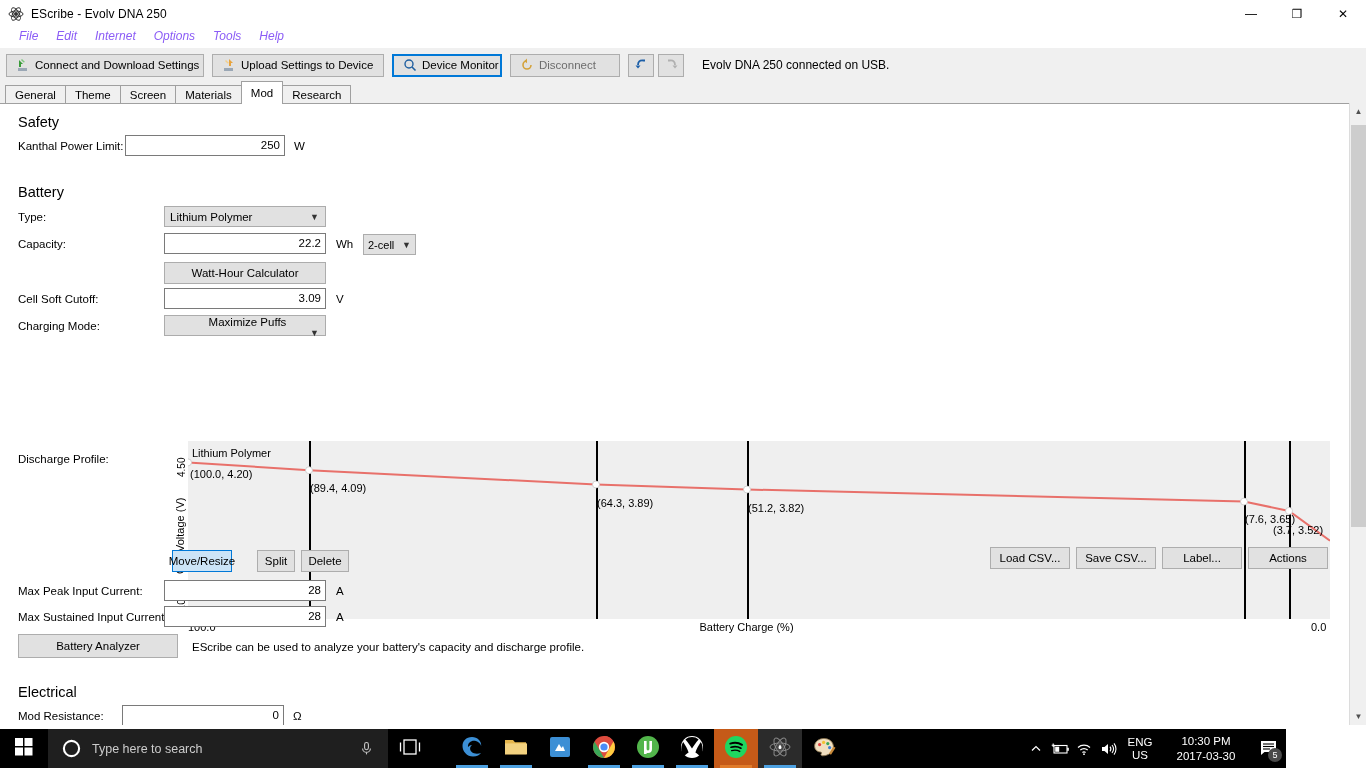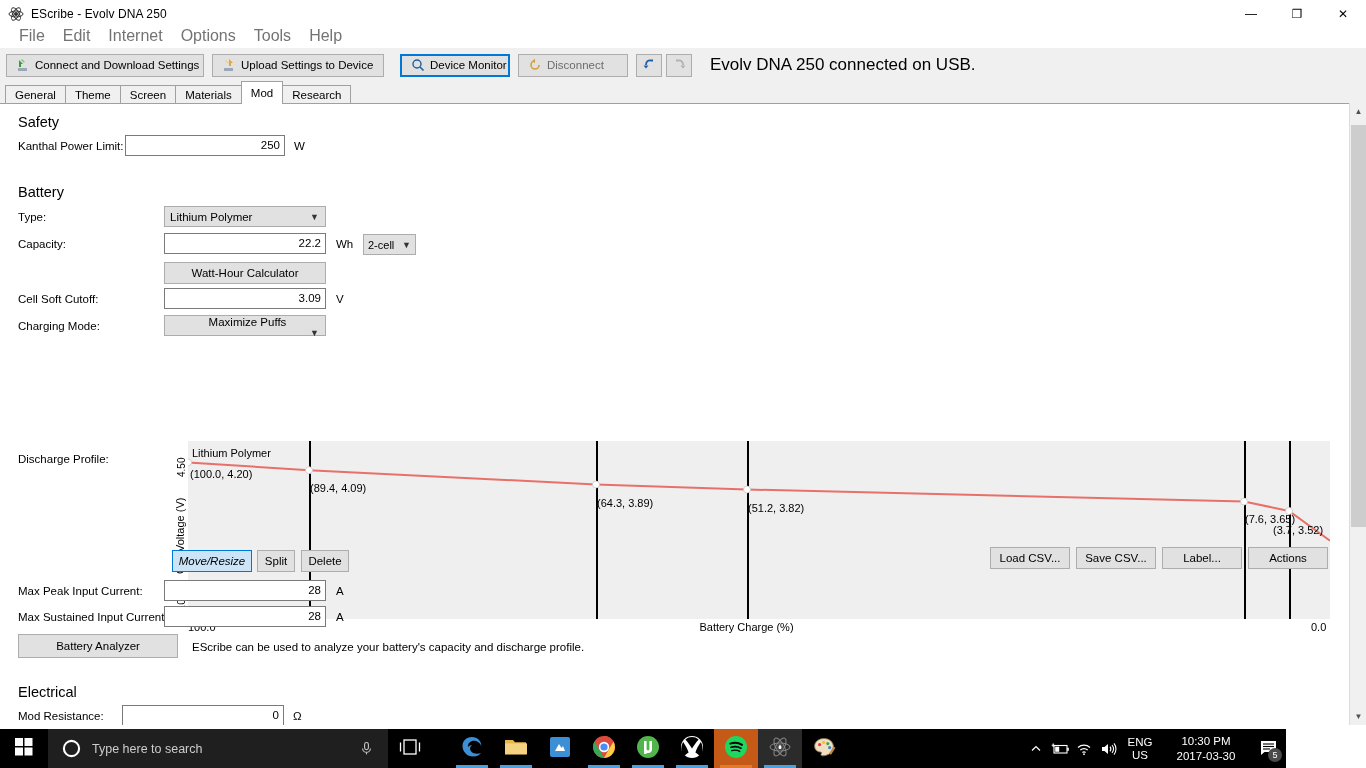--- a/index.html
+++ b/index.html
@@ -29,42 +29,42 @@
     width: 46px; height: 28px; display: flex; align-items: center; justify-content: center;
     font-size: 12px; color: #000; line-height: 1;
   }
 
   
   #menubar {
     position: absolute; left: 0; top: 26px; width: 1366px; height: 20px;
     background: #ffffff; display: flex; align-items: center; padding-left: 10px;
   }
   .menu-item {
-    font-size: 16px; color: #737373; padding: 2px 9px; cursor: default;
+    font-size: 12px; color: #8b5cf6; padding: 2px 9px; cursor: default; font-style: italic;
   }
 
   
   #toolbar {
     position: absolute; left: 0; top: 48px; width: 1366px; height: 34px;
     background: #f0f0f0; display: flex; align-items: center; padding-left: 6px;
   }
   .tb-btn {
     height: 23px; background: #e1e1e1; border: 1px solid #adadad;
     font-size: 11.5px; color: #000; display: inline-flex; align-items: center;
     padding: 0 9px; margin-right: 8px; white-space: nowrap;
   }
   .tb-btn.focused { border: 2px solid #0078d7; background: #e1e1e1; }
   .tb-btn.disabled { color: #6d6d6d; }
   .tb-icon { width: 14px; height: 14px; margin-right: 5px; flex: 0 0 auto; }
   .tb-sq {
     width: 26px; height: 23px; background: #e1e1e1; border: 1px solid #adadad;
     display: inline-flex; align-items: center; justify-content: center;
     margin-right: 4px;
   }
-  #tb-status { font-size: 17px; color: #000; margin-left: 14px; }
+  #tb-status { font-size: 12px; color: #000; margin-left: 14px; }
 
   
   #tabstrip {
     position: absolute; left: 0; top: 82px; width: 1366px; height: 22px;
     background: #f0f0f0; display: flex; align-items: flex-end; padding-left: 5px;
   }
   .tab {
     font-size: 11.5px; color: #000; padding: 3px 9px 3px 9px;
     border: 1px solid #a0a0a0; border-bottom: none; background: #f0f0f0;
     margin-right: -1px; height: 19px; line-height: 13px; white-space: nowrap;
@@ -242,21 +242,21 @@
     <span class="tb-icon">
       <svg width="14" height="14" viewBox="0 0 14 14">
         <path d="M7 1 L11 5 L9 5 L9 8 L7 8 Z" fill="#e8a33d"></path>
         <path d="M4 2 L7 5 L5.5 5.5 L3 3 Z" fill="#f3cf8a"></path>
         <rect x="2" y="10" width="9" height="3" fill="#9aa7b5"></rect>
       </svg>
     </span>
     <span>Upload Settings to Device</span>
   </div>
 
-  <div class="tb-btn focused" style="width:110px;margin-left:8px;">
+  <div class="tb-btn focused" style="width:110px;">
     <span class="tb-icon">
       <svg width="14" height="14" viewBox="0 0 14 14">
         <circle cx="6" cy="6" r="4" fill="none" stroke="#1f5fa0" stroke-width="1.4"></circle>
         <line x1="9" y1="9" x2="12.5" y2="12.5" stroke="#1f5fa0" stroke-width="1.6"></line>
       </svg>
     </span>
     <span>Device Monitor</span>
   </div>
 
   <div class="tb-btn disabled" style="width:110px;">
@@ -369,21 +369,21 @@
         <span class="pt-label" style="left:1057px;top:72px;">(7.6, 3.65)</span>
         <span class="pt-label" style="left:1085px;top:83px;">(3.7, 3.52)</span>
         <span class="pt-label" style="left:1085px;top:104px;">(0.0, 3.10)</span>
       </div>
 
       <span class="xtick" style="left:25px;">100.0</span>
       <span class="xtick" style="left:1148px;">0.0</span>
       <span id="xlabel">Battery Charge (%)</span>
     </div>
 
-    <div class="btn primary" style="left:172px;top:446px;width:80px;font-style:italic;">Move/Resize</div>
+    <div class="btn primary" style="left:172px;top:446px;width:60px;">Move/Resize</div>
     <div class="btn" style="left:257px;top:446px;width:38px;">Split</div>
     <div class="btn" style="left:301px;top:446px;width:48px;">Delete</div>
 
     <div class="btn" style="left:990px;top:443px;width:80px;">Load CSV...</div>
     <div class="btn" style="left:1076px;top:443px;width:80px;">Save CSV...</div>
     <div class="btn" style="left:1162px;top:443px;width:80px;">Label...</div>
     <div class="btn" style="left:1248px;top:443px;width:80px;">Actions</div>
 
     <div class="lbl" style="left:18px;top:481px;">Max Peak Input Current:</div>
     <div class="txtbox" style="left:164px;top:476px;width:162px;">28</div>

